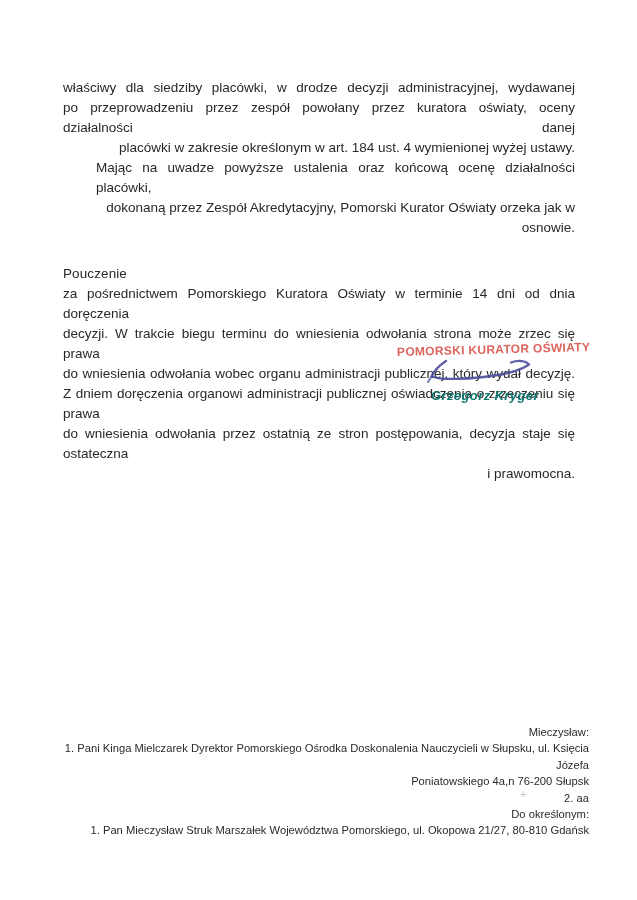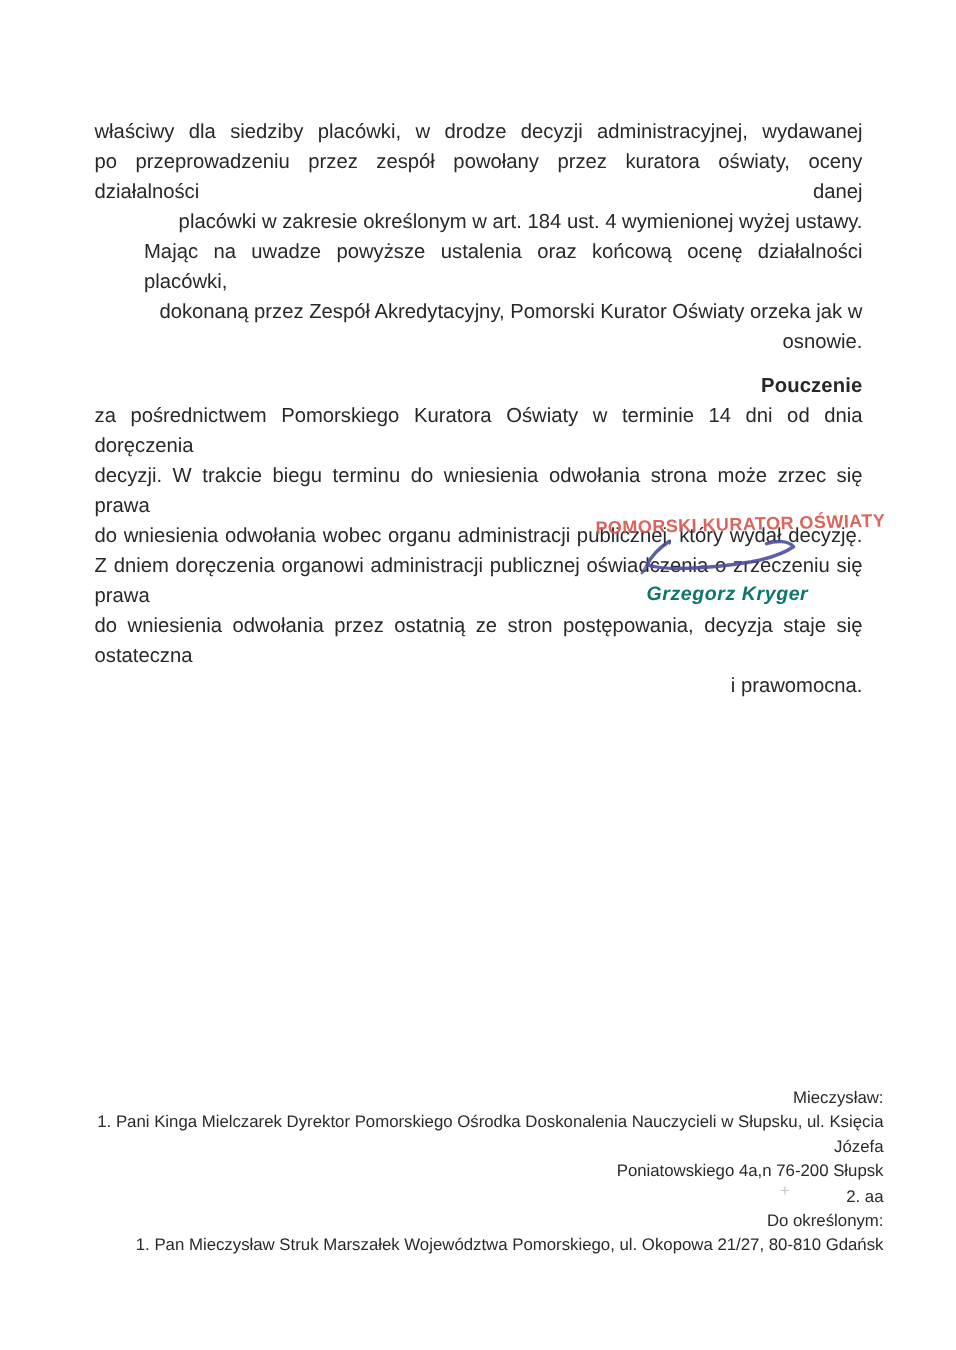--- a/index.html
+++ b/index.html
@@ -18,24 +18,24 @@
     left: 63px;
     top: 78px;
     width: 512px;
     font-size: 13.5px;
     color: #282828;
   }
   .line { line-height: 20px; white-space: normal; text-align: right; }
   .line.j { text-align: justify; text-align-last: justify; }
   .line.ind { padding-left: 33px; }
   .section-heading {
-    margin-top: 9px;
+    margin-top: 26px;
     line-height: 20px;
-    font-weight: 700;
-    text-align: right;
+    font-weight: 400;
+    text-align: left;
     letter-spacing: 0.1px;
   }
   .stamp-text {
     position: absolute;
     left: 397px;
     top: 345px;
     font-size: 12px;
     font-weight: 700;
     letter-spacing: 0.3px;
     transform: rotate(-1.5deg);

